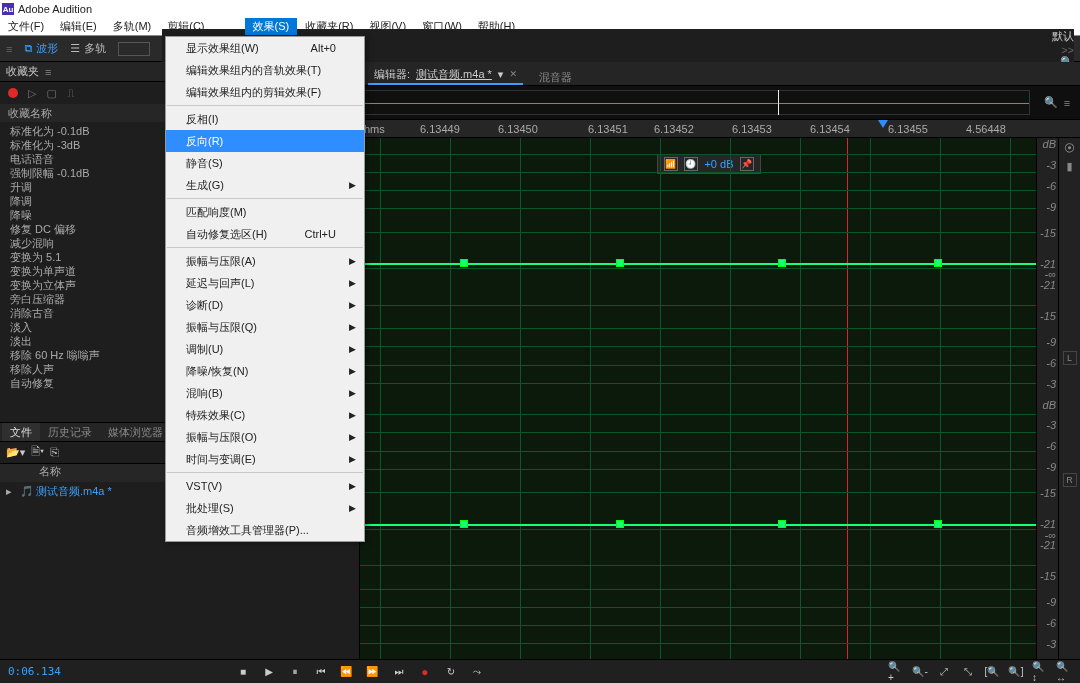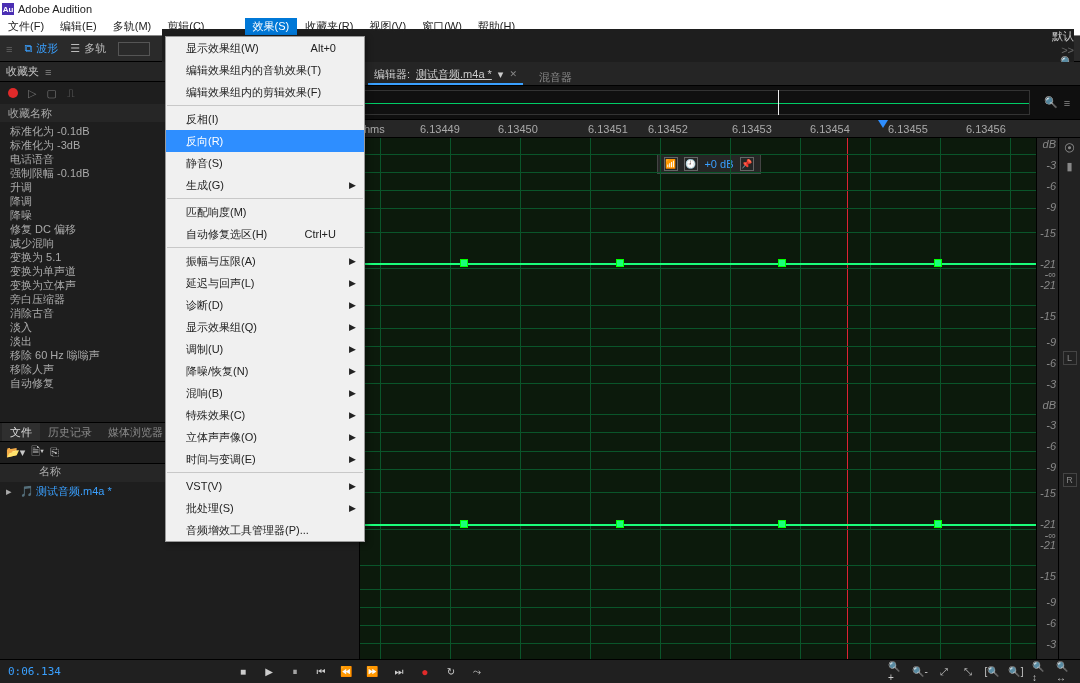--- a/index.html
+++ b/index.html
@@ -222,25 +222,25 @@
           <span>🔍</span>
           <span>≡</span>
         </div>
       </div>
       <div class="ruler" id="ruler">
         <span class="lab" style="left:4px">hms</span>
         <div class="marker"></div>
       <span class="lab" style="left: 60px;">6.13449</span>
           <span class="lab" style="left: 138px;">6.13450</span>
           <span class="lab" style="left: 228px;">6.13451</span>
-          <span class="lab" style="left: 288px;">6.13452</span>
+          <span class="lab" style="left: 294px;">6.13452</span>
           <span class="lab" style="left: 372px;">6.13453</span>
           <span class="lab" style="left: 450px;">6.13454</span>
           <span class="lab" style="left: 528px;">6.13455</span>
-          <span class="lab" style="left: 606px;">6.13456</span>
+          <span class="lab" style="left: 606px;">4.56448</span>
         </div>
       <div class="canvas-wrap">
         <div class="canvas" id="canvas">
           <div class="hud">
             <span class="ico">📶</span>
             <span class="ico">🕘</span>
             <span class="blue">+0 dB</span>
             <span class="ico">📌</span>
           </div>
           <div class="play-line"></div>
@@ -392,41 +392,41 @@
       </div>
       <div class="di">
         <span>延迟与回声(L)</span>
         <span class="arr">▶</span>
       </div>
       <div class="di">
         <span>诊断(D)</span>
         <span class="arr">▶</span>
       </div>
       <div class="di">
-        <span>显示效果组(Q)</span>
+        <span>振幅与压限(Q)</span>
         <span class="arr">▶</span>
       </div>
       <div class="di">
         <span>调制(U)</span>
         <span class="arr">▶</span>
       </div>
       <div class="di">
         <span>降噪/恢复(N)</span>
         <span class="arr">▶</span>
       </div>
       <div class="di">
         <span>混响(B)</span>
         <span class="arr">▶</span>
       </div>
       <div class="di">
         <span>特殊效果(C)</span>
         <span class="arr">▶</span>
       </div>
       <div class="di">
-        <span>立体声声像(O)</span>
+        <span>振幅与压限(O)</span>
         <span class="arr">▶</span>
       </div>
       <div class="di">
         <span>时间与变调(E)</span>
         <span class="arr">▶</span>
       </div>
       <div class="sep"></div>
       <div class="di">
         <span>VST(V)</span>
         <span class="arr">▶</span>

